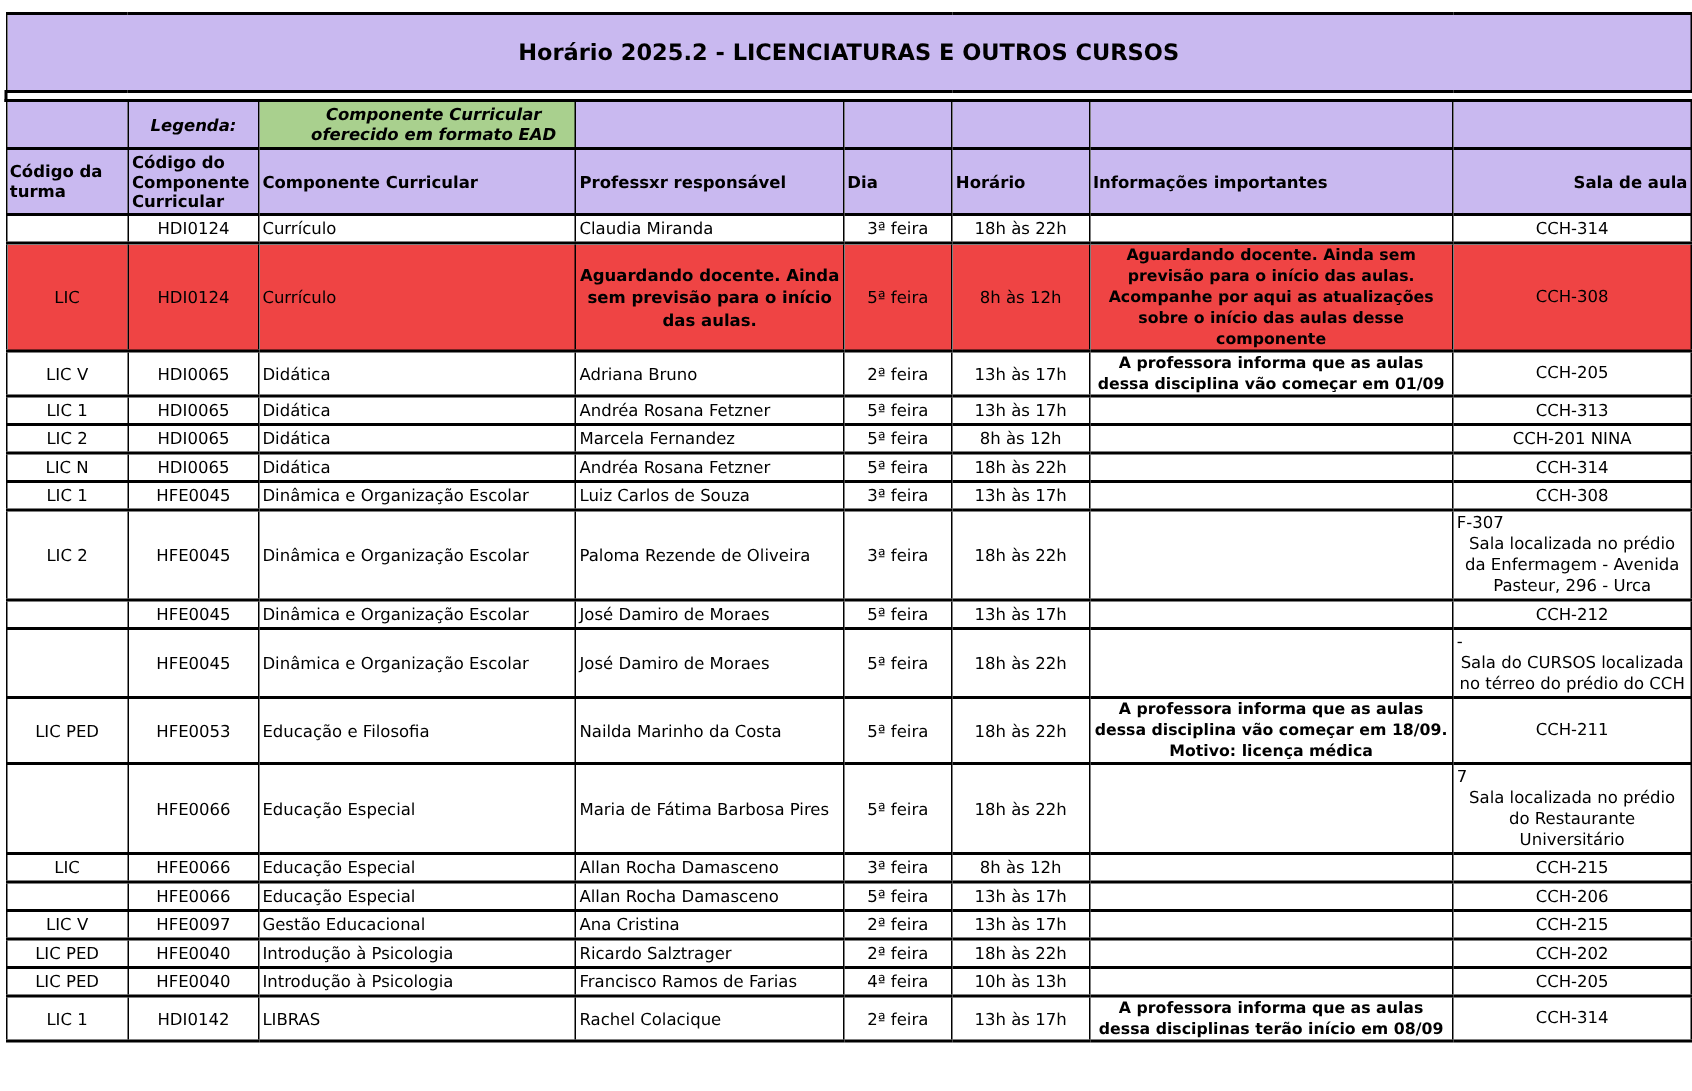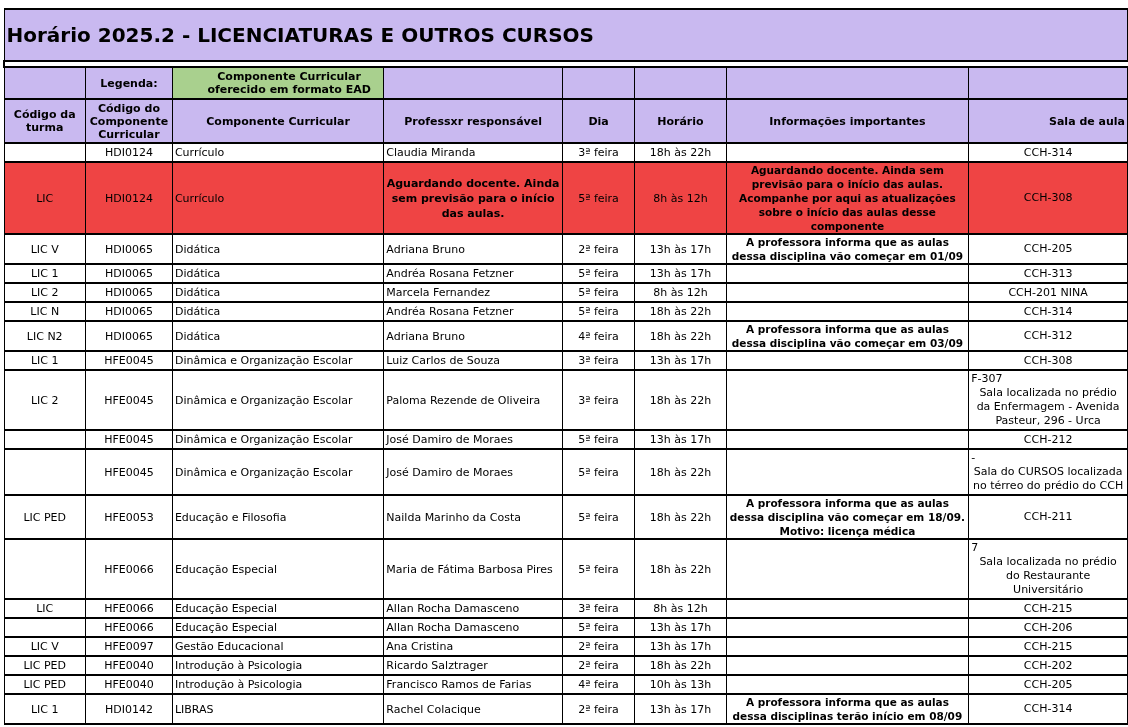--- a/index.html
+++ b/index.html
@@ -24,30 +24,30 @@
     border-bottom:2px solid #000;
     padding:1px 2px;
     font-size:11px;line-height:15px;
     vertical-align:middle;
     overflow:hidden;
     background:#fff;
   }
   
   .banner td{
     background:#c9b9f0;
-    font-weight:bold;font-size:20px;
-    height:48px;
+    font-weight:bold;font-size:15px;
+    text-align:center;height:48px;
   }
   
   .gap td{background:#fff;height:4px;border-left:2px solid #000;border-right:none;padding:0;}
   
-  .legend td{background:#c9b9f0;font-weight:bold;text-align:center;height:28px;line-height:13px;}
+  .legend td{background:#c9b9f0;font-weight:bold;text-align:center;height:28px;line-height:13px;font-style:italic;}
   .legend td.ead{background:#a9d08e;padding-left:24px;}
   tr.cols th{
-    background:#c9b9f0;font-weight:bold;text-align:center;
+    background:#c9b9f0;font-weight:bold;text-align:left;
     height:40px;line-height:13px;font-size:11px;
   }
   tr.cols th.sala-h{text-align:right;padding-left:1px;}
   
   .cell-turma,.cell-codigo,.cell-dia,.cell-hora{text-align:center;}
   .cell-comp,.cell-prof{text-align:left;}
   .cell-info{
     text-align:center;font-weight:bold;font-size:10.5px;line-height:14px;padding:0 1px;
   }
   .cell-sala{text-align:center;line-height:14px;}
@@ -171,33 +171,20 @@
     <td class="cell-prof">Andréa Rosana Fetzner</td>
     <td class="cell-dia">5ª feira</td>
     <td class="cell-hora">18h às 22h</td>
     <td class="cell-info"></td>
     <td class="cell-sala">
       <span class="sala-head"></span>
       <span>CCH-314</span>
     </td>
   </tr>
         <tr>
-    <td class="cell-turma">LIC N2</td>
-    <td class="cell-codigo">HDI0065</td>
-    <td class="cell-comp">Didática</td>
-    <td class="cell-prof">Adriana Bruno</td>
-    <td class="cell-dia">4ª feira</td>
-    <td class="cell-hora">18h às 22h</td>
-    <td class="cell-info">A professora informa que as aulas dessa disciplina vão começar em 03/09</td>
-    <td class="cell-sala">
-      <span class="sala-head"></span>
-      <span>CCH-312</span>
-    </td>
-  </tr>
-        <tr>
     <td class="cell-turma">LIC 1</td>
     <td class="cell-codigo">HFE0045</td>
     <td class="cell-comp">Dinâmica e Organização Escolar</td>
     <td class="cell-prof">Luiz Carlos de Souza</td>
     <td class="cell-dia">3ª feira</td>
     <td class="cell-hora">13h às 17h</td>
     <td class="cell-info"></td>
     <td class="cell-sala">
       <span class="sala-head"></span>
       <span>CCH-308</span>

